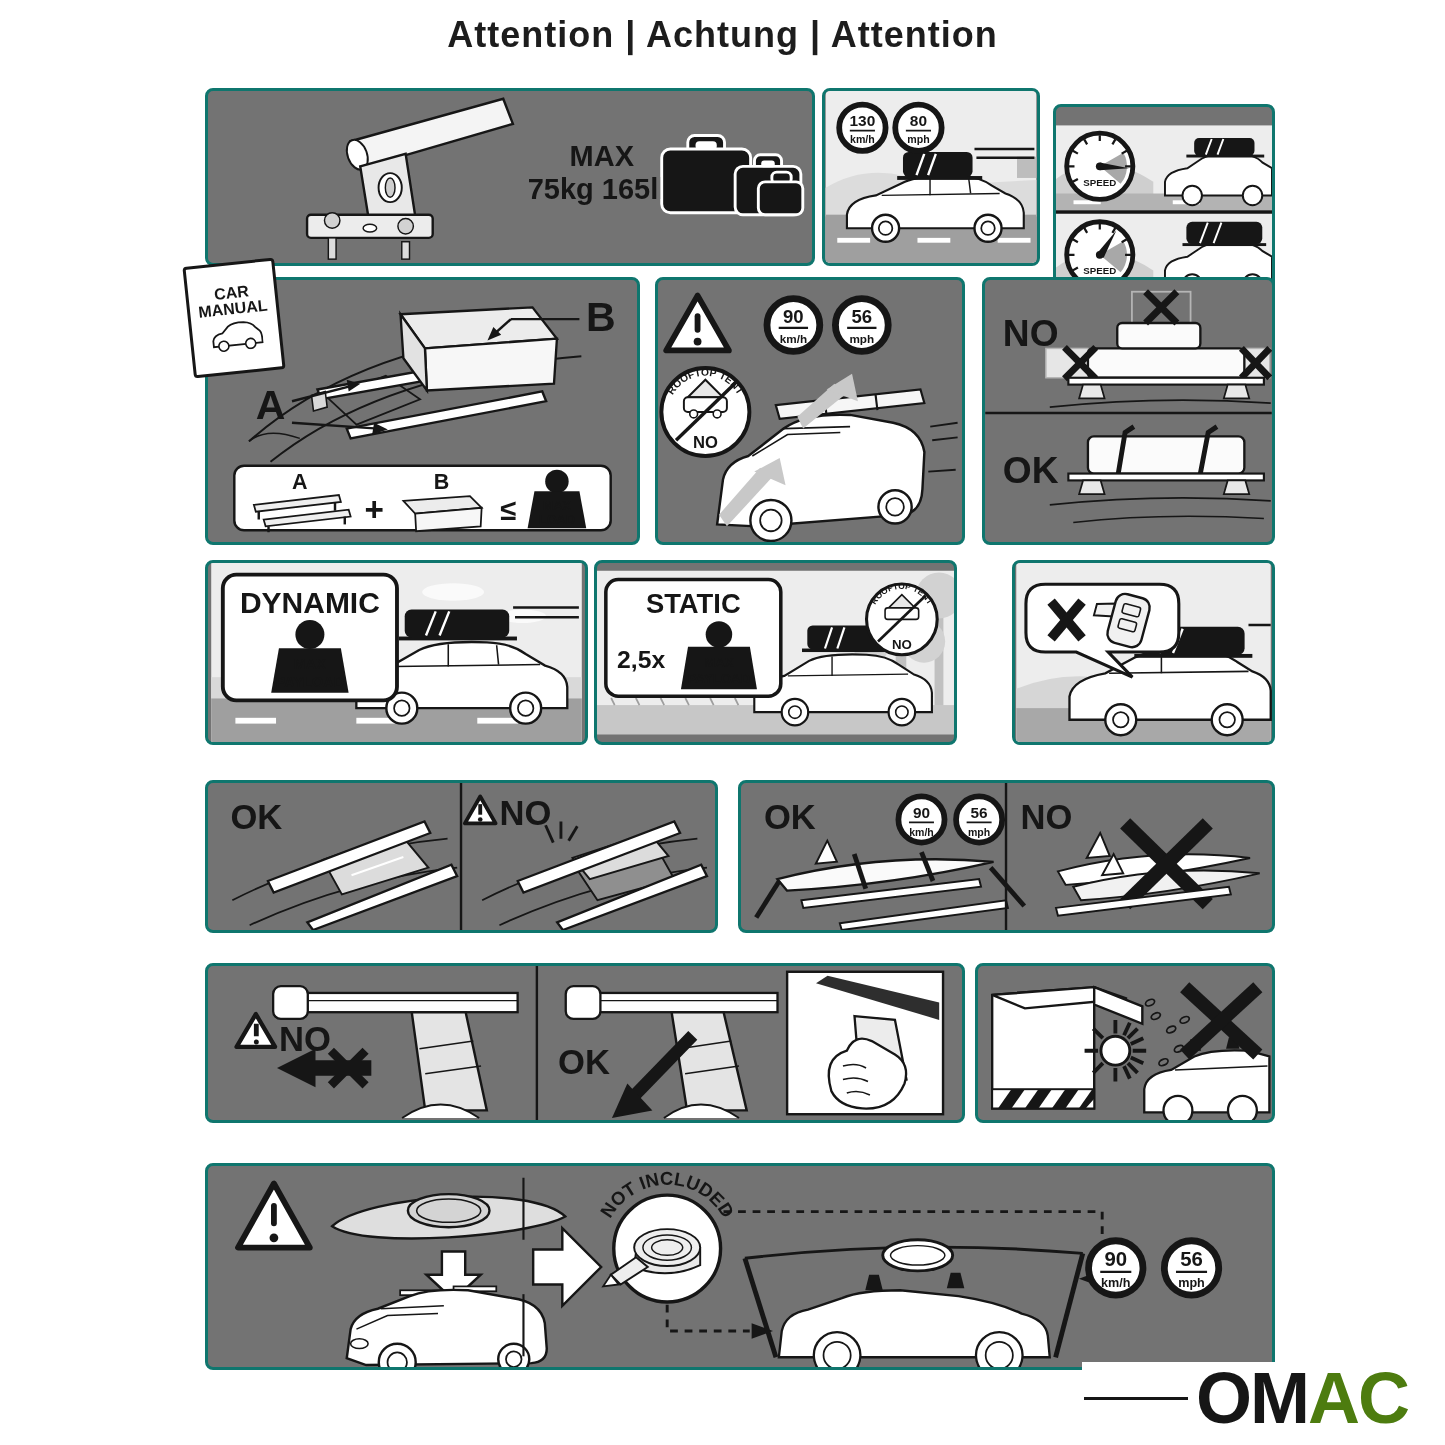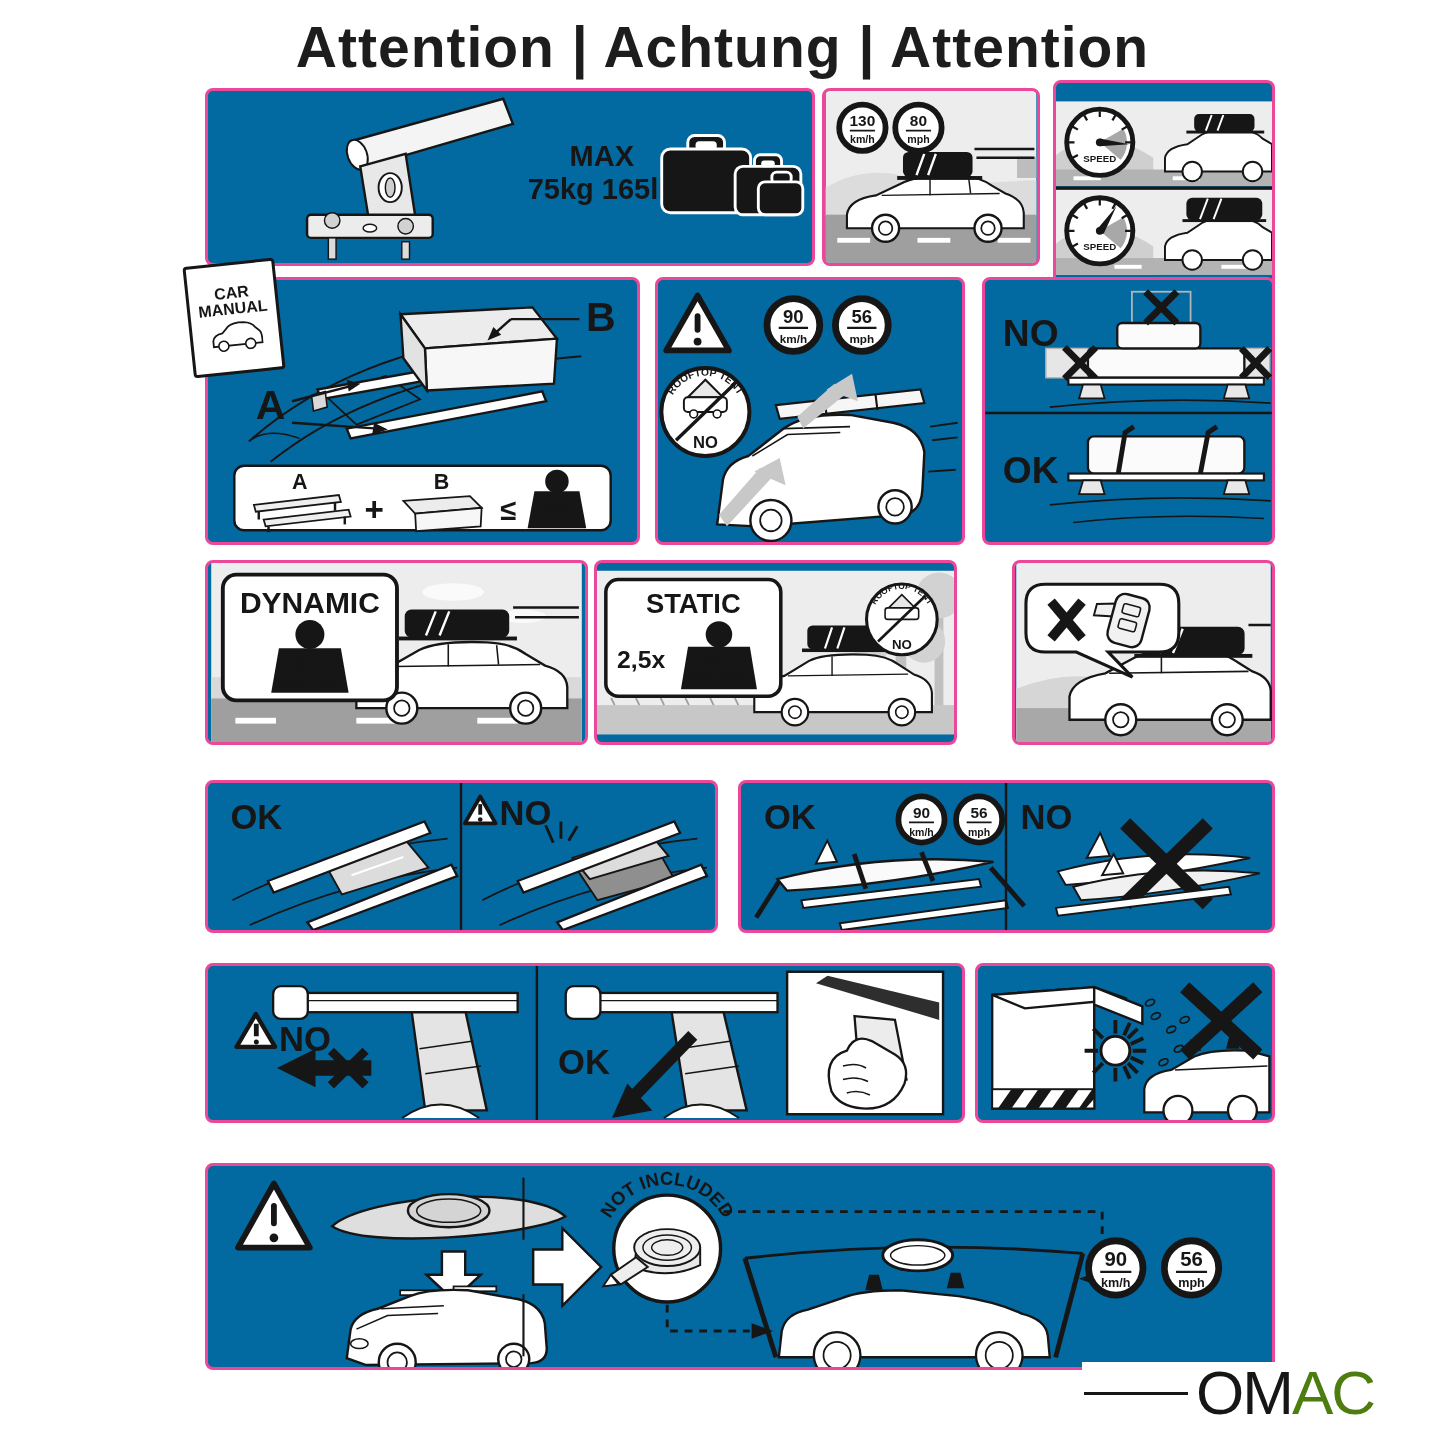--- a/index.html
+++ b/index.html
@@ -1,26 +1,26 @@
 <!DOCTYPE html>
 <html><head>
 <meta charset="utf-8">
 <style>
   html,body{margin:0;padding:0;background:#fff;}
   .sheet{position:relative;width:1445px;height:1445px;background:#fff;font-family:"Liberation Sans",sans-serif;color:#161616;overflow:hidden;}
-  .title{position:absolute;top:14px;left:0;width:100%;text-align:center;font-size:57px;font-weight:bold;letter-spacing:1px;color:#1d1d1d;}
-  .p{position:absolute;border:3px solid #ec4899;border-radius:8px;background:#0369a1;box-sizing:border-box;overflow:hidden;}
+  .title{position:absolute;top:14px;left:0;width:100%;text-align:center;font-size:36px;font-weight:bold;letter-spacing:1px;color:#1d1d1d;}
+  .p{position:absolute;border:3px solid #0f766e;border-radius:8px;background:#737373;box-sizing:border-box;overflow:hidden;}
   .p svg{display:block;width:100%;height:100%;}
   svg text{font-family:"Liberation Sans",sans-serif;font-weight:bold;fill:#161616;}
   .tc{text-anchor:middle;}
   .booklet{position:absolute;left:188px;top:262px;width:86px;height:106px;background:#fff;border:3px solid #161616;border-radius:4px;transform:rotate(-6deg);z-index:6;display:flex;flex-direction:column;align-items:center;justify-content:center;gap:4px;}
   .booklet .bk-t{font-size:16px;font-weight:bold;text-align:center;line-height:1.02;width:70px;}
   .logo{position:absolute;left:1082px;top:1362px;display:flex;align-items:center;z-index:7;background:#fff;padding-left:2px;}
   .logo-line{width:104px;height:3px;background:#161616;margin-right:8px;}
-  .logo-txt{font-size:62px;font-weight:400;letter-spacing:-2px;line-height:1;}
+  .logo-txt{font-size:72px;font-weight:700;letter-spacing:-2px;line-height:1;}
   .logo-black{color:#161616;}
   .logo-red{color:#4d7c0f;}
 </style>
 </head>
 <body>
 
 <div class="sheet">
 
   <div class="title">Attention | Achtung | Attention</div>
 
@@ -89,21 +89,21 @@
       </g>
       <g>
         <circle cx="96" cy="38" r="24" fill="#fff" stroke="#161616" stroke-width="6"></circle>
         <text class="tc" x="96" y="36" font-size="16">80</text>
         <line x1="83" y1="41" x2="109" y2="41" stroke="#161616" stroke-width="2"></line>
         <text class="tc" x="96" y="54" font-size="11">mph</text>
       </g>
     </svg>
   </div>
 
-  <div class="p" style="left:1053px;top:80px;width:222px;height:216px;">
+  <div class="p" style="left:1053px;top:104px;width:222px;height:216px;">
     <svg viewBox="0 0 222 178">
       <g>
         <rect width="222" height="87" fill="#ededed"></rect>
         <path d="M0,55 Q45,22 100,58 L100,87 L0,87 Z" fill="#cfcfcf"></path>
         <rect x="0" y="70" width="222" height="17" fill="#b3b3b3"></rect>
           <rect x="18" y="77" width="28" height="4" fill="#fff"></rect>
           <rect x="120" y="77" width="28" height="4" fill="#fff"></rect>
         <g>
           <path d="M112,72 L112,58 Q114,47 135,44 L150,34 Q160,28 185,29 Q205,30 212,38 L222,44 L222,72 Z" fill="#fff" stroke="#161616" stroke-width="2"></path>
           <circle cx="140" cy="72" r="10" fill="#fff" stroke="#161616" stroke-width="2"></circle>

